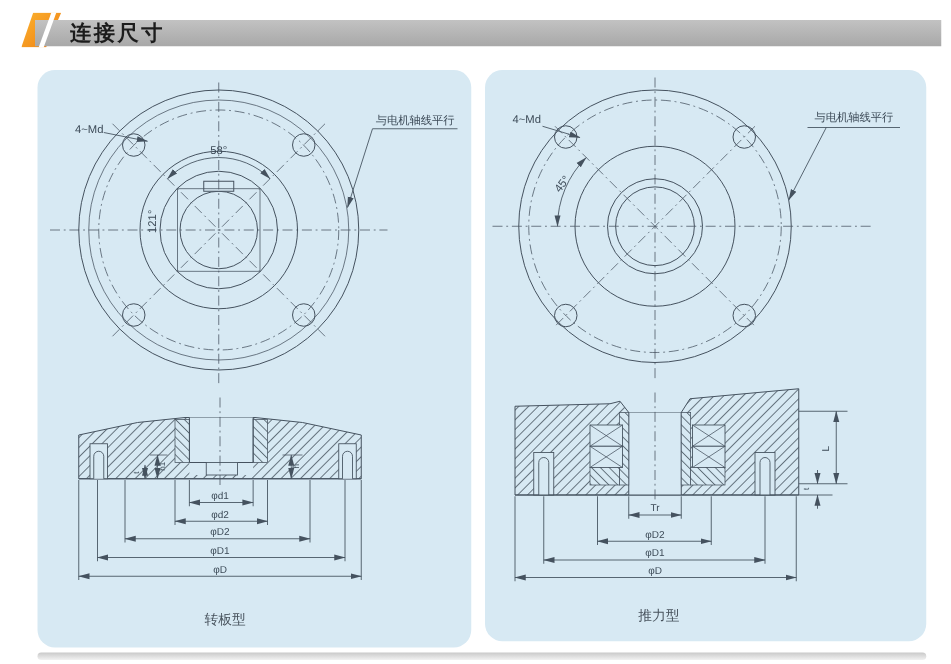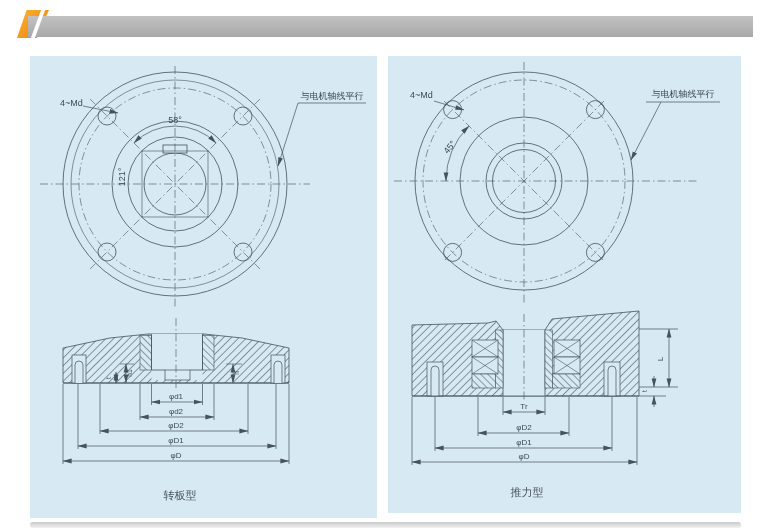--- a/index.html
+++ b/index.html
@@ -11,21 +11,21 @@
               background:linear-gradient(180deg,#c2c2c2,#a8a8a8);}
   .header-marker{position:absolute;left:17px;top:10px;width:32px;height:28px;
                  background:linear-gradient(135deg,#fbb32f,#ef7d12);
                  clip-path:polygon(30% 0,100% 0,62% 100%,0 100%);}
   .header-marker-slash{position:absolute;left:36px;top:10px;width:4px;height:28px;
                  background:#ffffff;transform:skewX(-20deg);}
   .header-title{position:absolute;left:56px;top:15px;font-size:17px;font-weight:bold;
                 color:#1c1c1c;letter-spacing:2px;}
 
   
-  .panel{position:absolute;background:#d7e9f3;}
+  .panel{position:absolute;background:#d7e9f3;border-radius:14px;}
   #panel-left{left:30px;top:56px;width:347px;height:462px;}
   #panel-right{left:388px;top:56px;width:353px;height:457px;}
   .page-bottom-shade{position:absolute;left:30px;top:522px;width:711px;height:6px;
                      background:linear-gradient(180deg,#c9c9c9,#f2f2f2);border-radius:3px;}
 
   svg{display:block;}
   svg text{fill:#3c4a57;}
   .lbl{font-size:9px;}
   .dim{font-size:8px;}
   .tiny{font-size:6.5px;}
@@ -48,20 +48,21 @@
       <pattern id="hp2" width="5" height="5" patternUnits="userSpaceOnUse" patternTransform="rotate(-45)">
         <rect width="5" height="5" fill="#d7e9f3"></rect>
         <line x1="0.4" y1="0" x2="0.4" y2="5" stroke="#56646f" stroke-width="0.7"></line>
       </pattern>
     </defs>
   </svg>
 
   <div class="header-marker"></div>
   <div class="header-bar"></div>
   <div class="header-marker-slash"></div>
+  <span class="header-title">连接尺寸</span>
 
   <div class="panel" id="panel-left">
     <svg width="347" height="462" viewBox="0 0 347 462">
       <g stroke="#45525f" stroke-width="0.8" fill="none">
 
         <circle cx="145" cy="128" r="112"></circle>
         <circle cx="145" cy="128" r="104" stroke-width="0.6"></circle>
         <circle cx="145" cy="128" r="96" stroke-width="0.6" stroke-dasharray="8 3 1.5 3"></circle>
         <circle cx="145" cy="128" r="63"></circle>
         <circle cx="145" cy="128" r="47"></circle>

